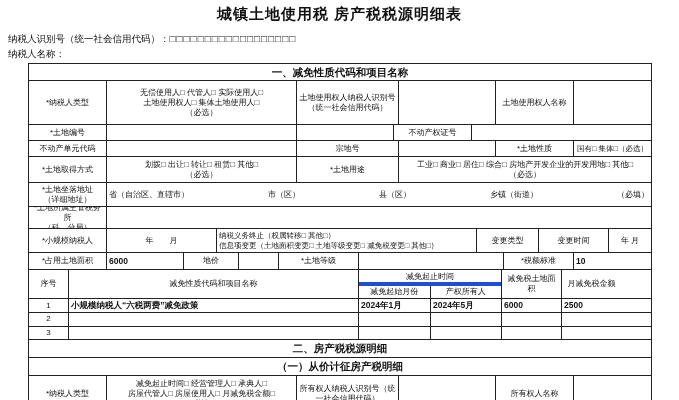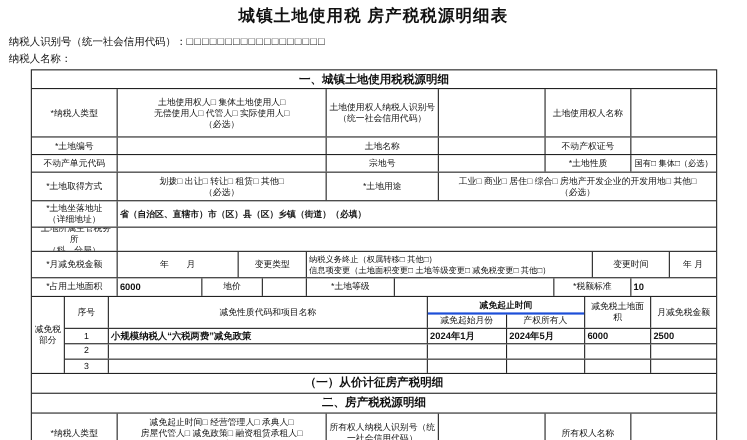--- a/index.html
+++ b/index.html
@@ -18,63 +18,62 @@
   .c:last-child{border-right:none;}
   .c.left{align-items:flex-start;text-align:left;}
   .sec{font-weight:bold;font-size:10.5px;justify-content:center;}
   .val{font-weight:bold;font-size:8.5px;}
   .smalltxt{font-size:7.5px;}
   .redwrap{display:flex;flex-direction:column;flex:1;}
   .redhead{display:flex;border-bottom:1px solid #222;height:28px;}
   .redrow{display:flex;border-bottom:1px solid #222;height:14px;}
   .redrow:last-child{border-bottom:none;}
   .periodcol{display:flex;flex-direction:column;border-right:1px solid #222;box-sizing:border-box;}
-  .periodtop{height:14px;border-bottom:2px solid #1d4ed8;display:flex;align-items:center;justify-content:center;font-size:8px;font-weight:bold;}
+  .periodtop{height:14px;border-bottom:4px solid #1d4ed8;display:flex;align-items:center;justify-content:center;font-size:8px;}
   .periodbot{display:flex;flex:1;}
-  .addr{display:flex;justify-content:flex-start;width:100%;font-weight:bold;}
+  .addr{display:flex;justify-content:space-between;width:100%;}
 </style>
 </head>
 <body>
 
 <div class="page">
 
   <div class="title">城镇土地使用税 房产税税源明细表</div>
 
   <div class="hdr">
     <div>
       <span>纳税人识别号（统一社会信用代码）：</span><span class="boxes">□□□□□□□□□□□□□□□□□□</span>
     </div>
     <div class="hdr-line2">
       <span>纳税人名称：</span>
     </div>
   </div>
 
   <div class="tbl">
 
     <div class="r" style="height:17px">
-      <div class="c sec" style="width:622px">一、城镇土地使用税税源明细</div>
+      <div class="c sec" style="width:622px">一、减免性质代码和项目名称</div>
     </div>
 
     <div class="r" style="height:44px">
       <div class="c" style="width:78px">*纳税人类型</div>
       <div class="c" style="width:190px">
+        <div>无偿使用人□ 代管人□ 实际使用人□</div>
         <div>土地使用权人□ 集体土地使用人□</div>
-        <div>无偿使用人□ 代管人□ 实际使用人□</div>
         <div>（必选）</div>
       </div>
       <div class="c" style="width:102px">土地使用权人纳税人识别号（统一社会信用代码）</div>
       <div class="c" style="width:97px"></div>
       <div class="c" style="width:78px">土地使用权人名称</div>
       <div class="c" style="width:77px"></div>
     </div>
 
     <div class="r" style="height:16px">
       <div class="c" style="width:78px">*土地编号</div>
       <div class="c" style="width:190px"></div>
-      <div class="c" style="width:102px">土地名称</div>
       <div class="c" style="width:97px"></div>
       <div class="c" style="width:78px">不动产权证号</div>
       <div class="c" style="width:77px"></div>
     </div>
 
     <div class="r" style="height:16px">
       <div class="c" style="width:78px">不动产单元代码</div>
       <div class="c" style="width:190px"></div>
       <div class="c" style="width:102px">宗地号</div>
       <div class="c" style="width:97px"></div>
@@ -113,47 +112,43 @@
 
     <div class="r" style="height:22px">
       <div class="c" style="width:78px">
         <div>*土地所属主管税务所</div>
         <div>（科、分局）</div>
       </div>
       <div class="c" style="width:544px"></div>
     </div>
 
     <div class="r" style="height:24px">
-      <div class="c" style="width:78px">*月减免税金额</div>
+      <div class="c" style="width:78px">*小规模纳税人</div>
       <div class="c" style="width:110px">年　　月</div>
-      <div class="c" style="width:62px">变更类型</div>
       <div class="c left smalltxt" style="width:260px">
         <div>纳税义务终止（权属转移□ 其他□）</div>
         <div>信息项变更（土地面积变更□ 土地等级变更□ 减免税变更□ 其他□）</div>
       </div>
+      <div class="c" style="width:62px">变更类型</div>
       <div class="c" style="width:70px">变更时间</div>
       <div class="c" style="width:42px">年 月</div>
     </div>
 
     <div class="r" style="height:17px">
       <div class="c" style="width:78px">*占用土地面积</div>
       <div class="c left val" style="width:77px">6000</div>
       <div class="c" style="width:55px">地价</div>
       <div class="c" style="width:40px"></div>
       <div class="c" style="width:80px">*土地等级</div>
       <div class="c" style="width:145px"></div>
       <div class="c" style="width:70px">*税额标准</div>
       <div class="c left val" style="width:77px">10</div>
     </div>
 
     <div class="r" style="height:70px">
-      <div class="c" style="width:30px">
-        <div>减免税</div>
-        <div>部分</div>
-      </div>
       <div class="redwrap">
         <div class="redhead">
           <div class="c" style="width:40px">序号</div>
           <div class="c" style="width:290px">减免性质代码和项目名称</div>
           <div class="periodcol" style="width:143px">
             <div class="periodtop">减免起止时间</div>
             <div class="periodbot">
               <div class="c" style="width:72px">减免起始月份</div>
               <div class="c" style="width:71px;border-right:none">产权所有人</div>
             </div>
@@ -182,31 +177,31 @@
           <div class="c left" style="width:290px"></div>
           <div class="c left" style="width:72px"></div>
           <div class="c left" style="width:71px"></div>
           <div class="c left" style="width:60px"></div>
           <div class="c left" style="width:59px"></div>
         </div>
       </div>
     </div>
 
     <div class="r" style="height:18px">
+      <div class="c sec" style="width:622px">二、房产税税源明细</div>
+    </div>
+    <div class="r" style="height:18px">
       <div class="c sec" style="width:622px">（一）从价计征房产税明细</div>
-    </div>
-    <div class="r" style="height:18px">
-      <div class="c sec" style="width:622px">二、房产税税源明细</div>
     </div>
 
     <div class="r" style="height:36px">
       <div class="c" style="width:78px">*纳税人类型</div>
       <div class="c" style="width:190px">
         <div>减免起止时间□ 经营管理人□ 承典人□</div>
-        <div>房屋代管人□ 减免政策□ 融资租赁承租人□</div>
+        <div>房屋代管人□ 房屋使用人□ 月减免税金额□</div>
         <div>（必选）</div>
       </div>
       <div class="c" style="width:102px">所有权人纳税人识别号（统一社会信用代码）</div>
       <div class="c" style="width:97px"></div>
       <div class="c" style="width:78px">所有权人名称</div>
       <div class="c" style="width:77px"></div>
     </div>
 
   </div>
 </div>

